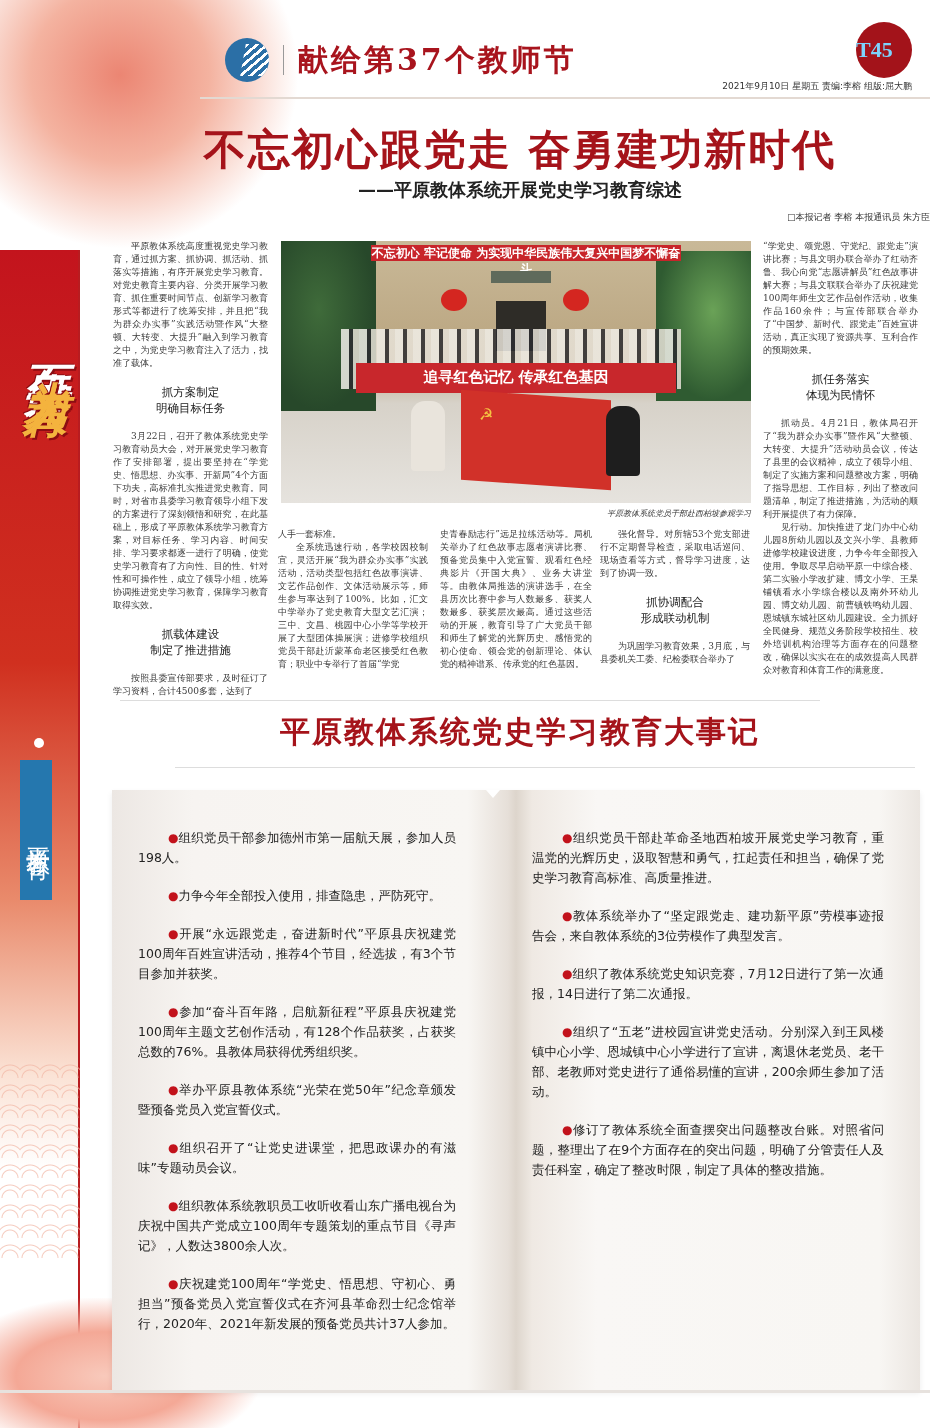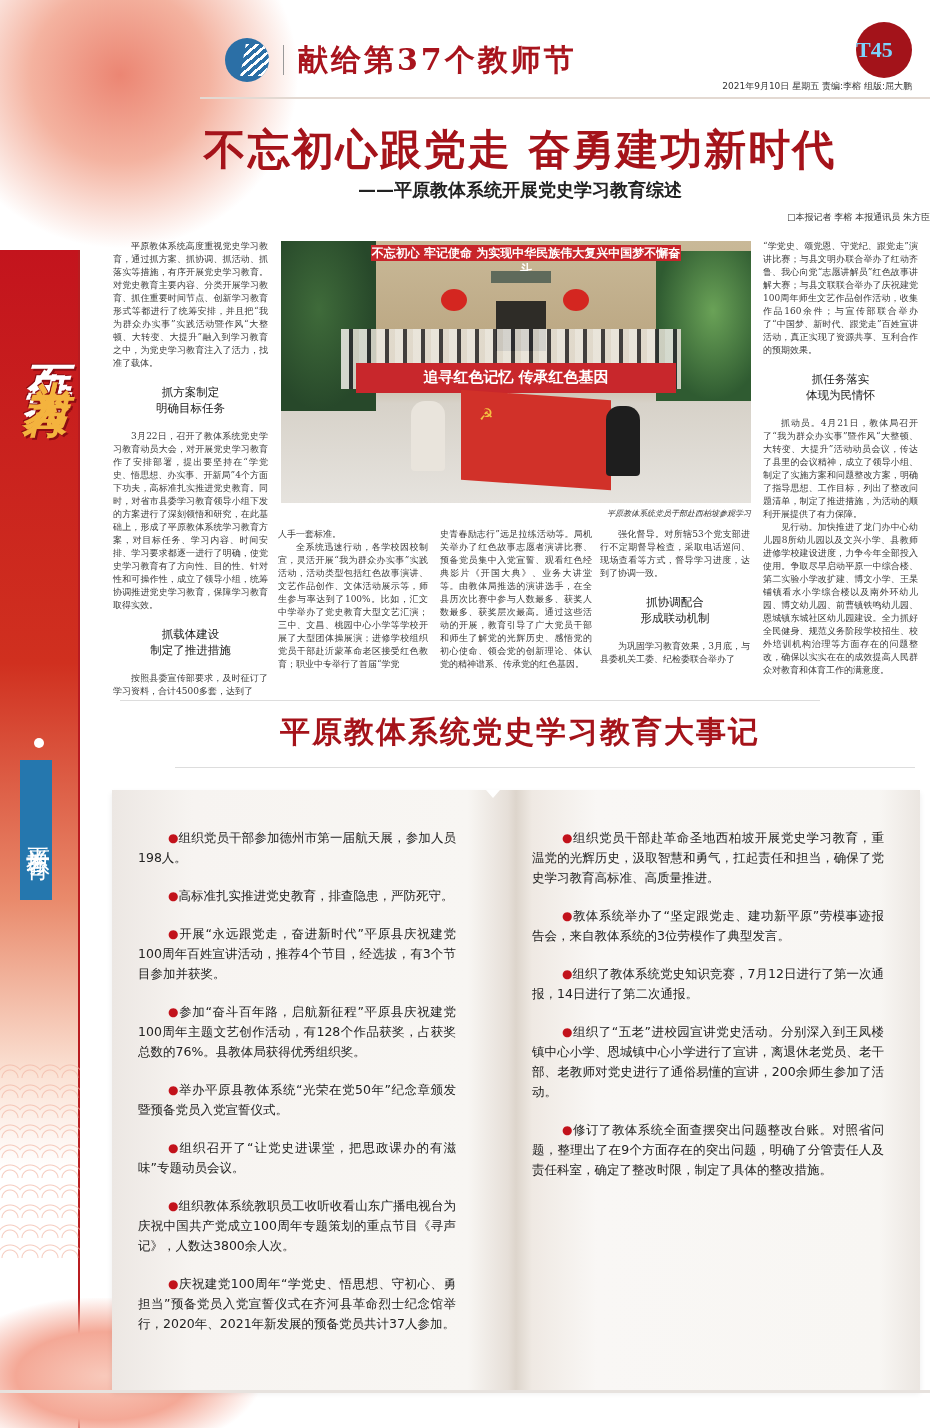--- a/index.html
+++ b/index.html
@@ -245,21 +245,21 @@
 </div>
 
 <div class="chron-rule1"></div>
 <h2 class="chron-title">平原教体系统党史学习教育大事记</h2>
 <div class="chron-rule2"></div>
 <div class="book"></div>
 <div class="book-notch"></div>
 
 <div class="events ev-left">
   <p class="ev"><span class="bullet">●</span><span>组织党员干部参加德州市第一届航天展，参加人员198人。</span></p>
-  <p class="ev"><span class="bullet">●</span><span>高标准扎实推进党史教育，排查隐患，严防死守。</span></p>
+  <p class="ev"><span class="bullet">●</span><span>力争今年全部投入使用，排查隐患，严防死守。</span></p>
   <p class="ev"><span class="bullet">●</span><span>开展“永远跟党走，奋进新时代”平原县庆祝建党100周年百姓宣讲活动，推荐4个节目，经选拔，有3个节目参加并获奖。</span></p>
   <p class="ev"><span class="bullet">●</span><span>参加“奋斗百年路，启航新征程”平原县庆祝建党100周年主题文艺创作活动，有128个作品获奖，占获奖总数的76%。县教体局获得优秀组织奖。</span></p>
   <p class="ev"><span class="bullet">●</span><span>举办平原县教体系统“光荣在党50年”纪念章颁发暨预备党员入党宣誓仪式。</span></p>
   <p class="ev"><span class="bullet">●</span><span>组织召开了“让党史进课堂，把思政课办的有滋味”专题动员会议。</span></p>
   <p class="ev"><span class="bullet">●</span><span>组织教体系统教职员工收听收看山东广播电视台为庆祝中国共产党成立100周年专题策划的重点节目《寻声记》，人数达3800余人次。</span></p>
   <p class="ev"><span class="bullet">●</span><span>庆祝建党100周年“学党史、悟思想、守初心、勇担当”预备党员入党宣誓仪式在齐河县革命烈士纪念馆举行，2020年、2021年新发展的预备党员共计37人参加。</span></p>
 </div>
 
 <div class="events ev-right">
   <p class="ev"><span class="bullet">●</span><span>组织党员干部赴革命圣地西柏坡开展党史学习教育，重温党的光辉历史，汲取智慧和勇气，扛起责任和担当，确保了党史学习教育高标准、高质量推进。</span></p>

